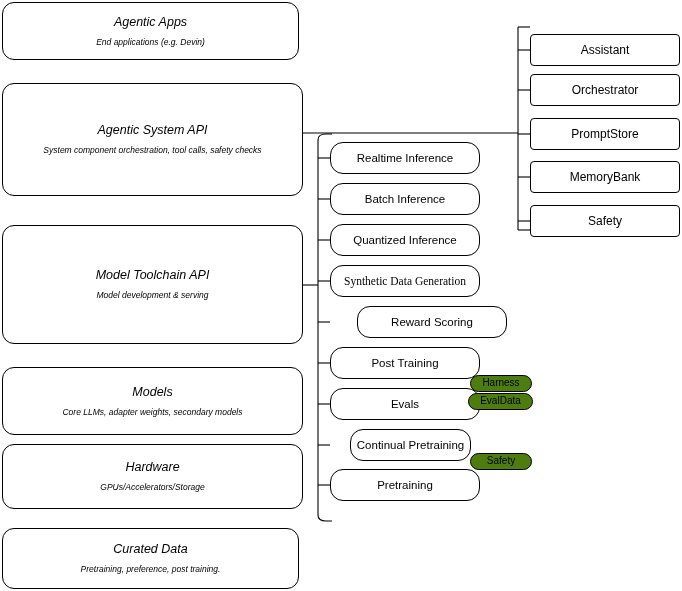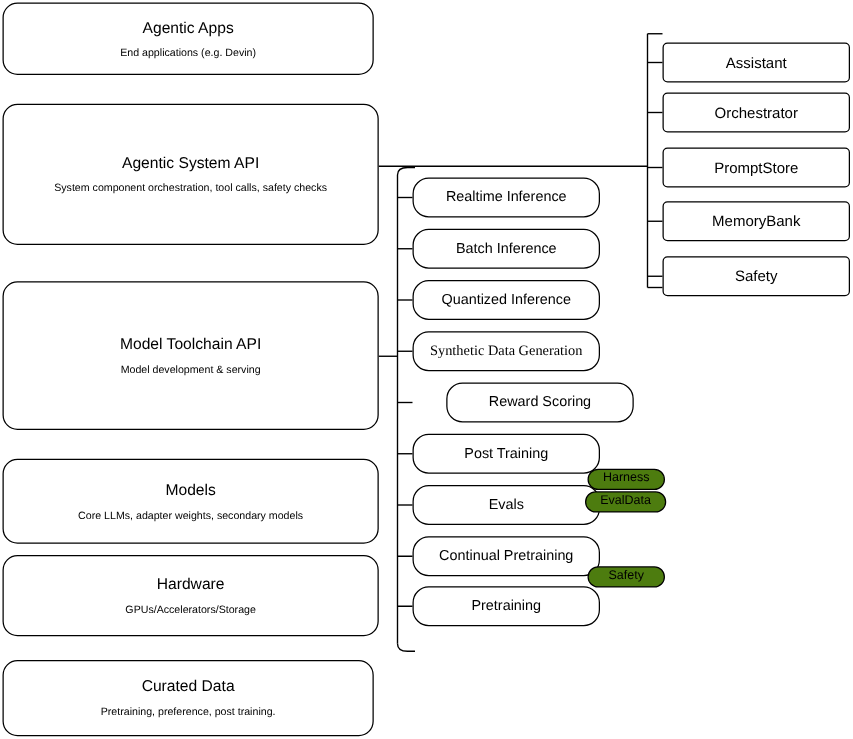--- a/index.html
+++ b/index.html
@@ -33,20 +33,21 @@
     background: #ffffff;
     display: flex;
     flex-direction: column;
     align-items: center;
     justify-content: center;
     text-align: center;
     line-height: 1.25;
   }
   .layer {
     border-radius: 12px;
+    font-style: italic;
   }
   .layer .title {
     font-size: 12.5px;
     color: #000;
   }
   .layer .subtitle {
     font-size: 8.5px;
     color: #000;
     margin-top: 6px;
   }
@@ -157,21 +158,21 @@
   </div>
   <div class="node capability" style="left:330px; top:306px; width:150px; height:32px;margin-left:27px;">
     <span>Reward Scoring</span>
   </div>
   <div class="node capability" style="left:330px; top:347px; width:150px; height:32px;">
     <span>Post Training</span>
   </div>
   <div class="node capability" style="left:330px; top:388px; width:150px; height:32px;">
     <span>Evals</span>
   </div>
-  <div class="node capability" style="left:330px; top:429px; width:150px; height:32px;">
+  <div class="node capability" style="left:350px; top:429px; width:121px; height:32px;">
     <span>Continual Pretraining</span>
   </div>
   <div class="node capability" style="left:330px; top:469px; width:150px; height:32px;">
     <span>Pretraining</span>
   </div>
 
   <div class="node pill" style="left:470px; top:375px; width:62px; height:17px;">
     <span>Harness</span>
   </div>
   <div class="node pill" style="left:468px; top:393px; width:65px; height:17px;">

